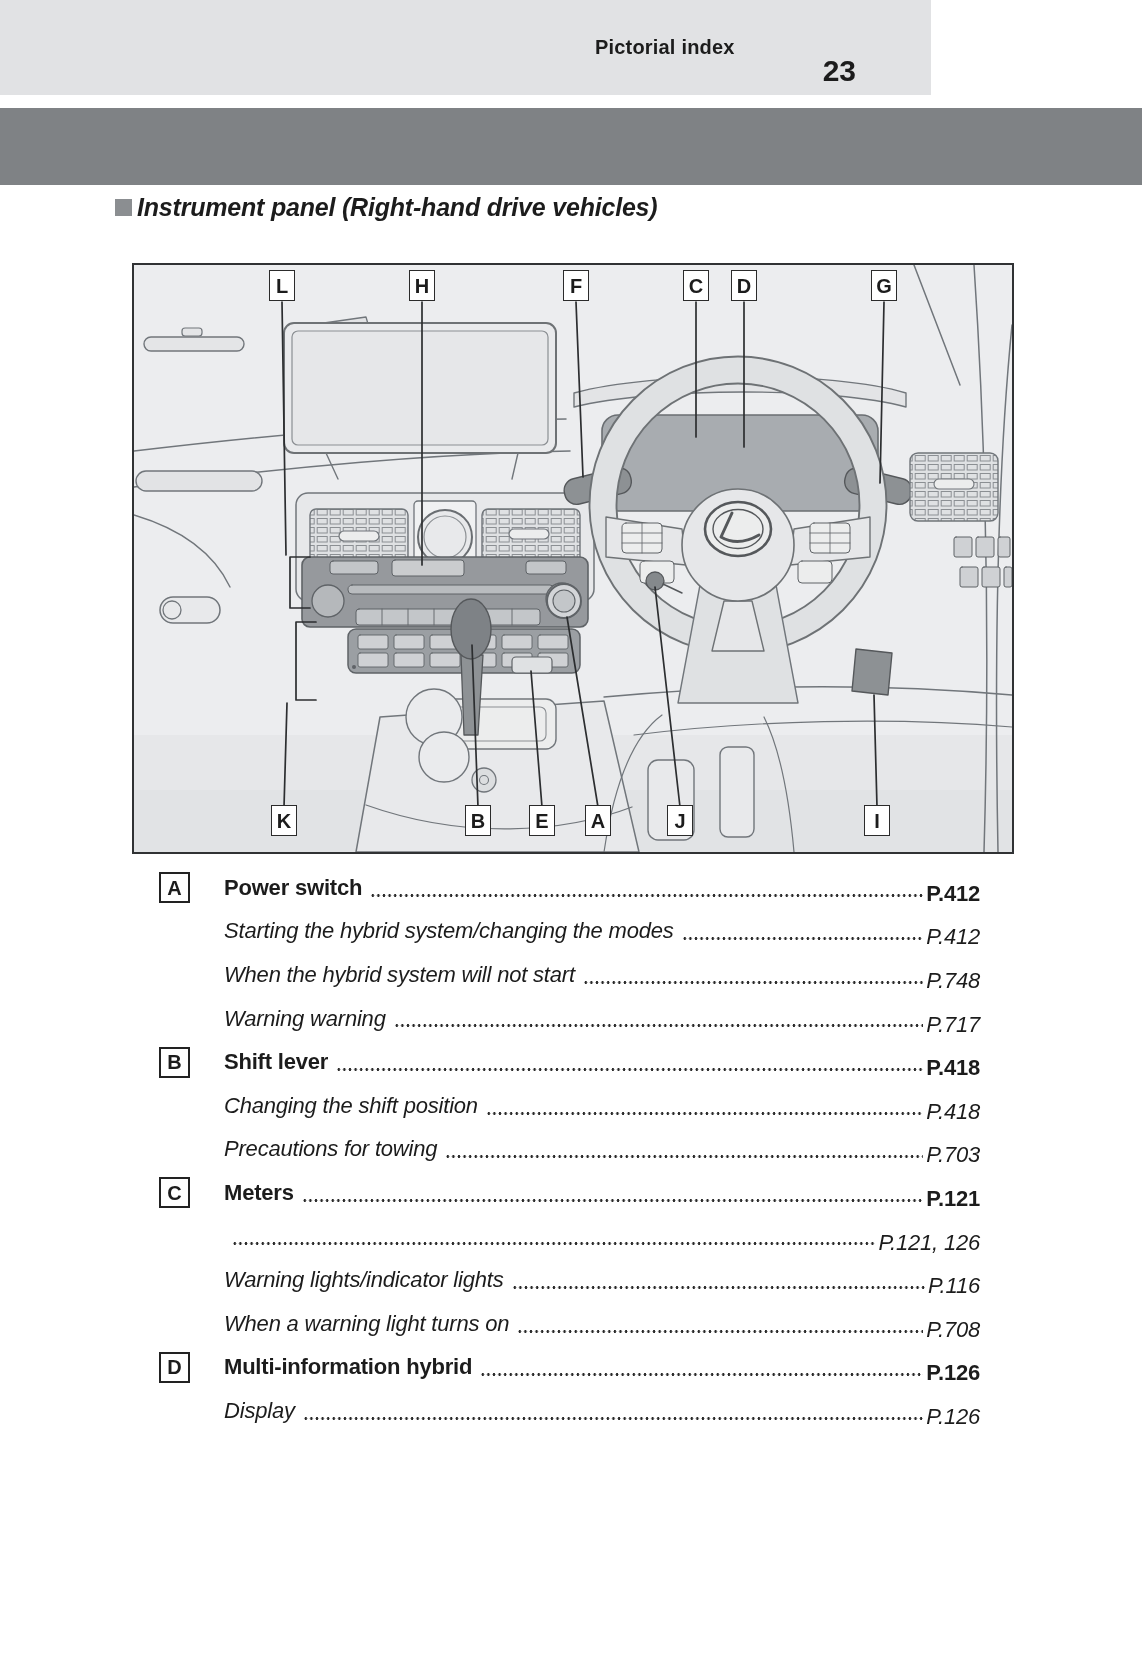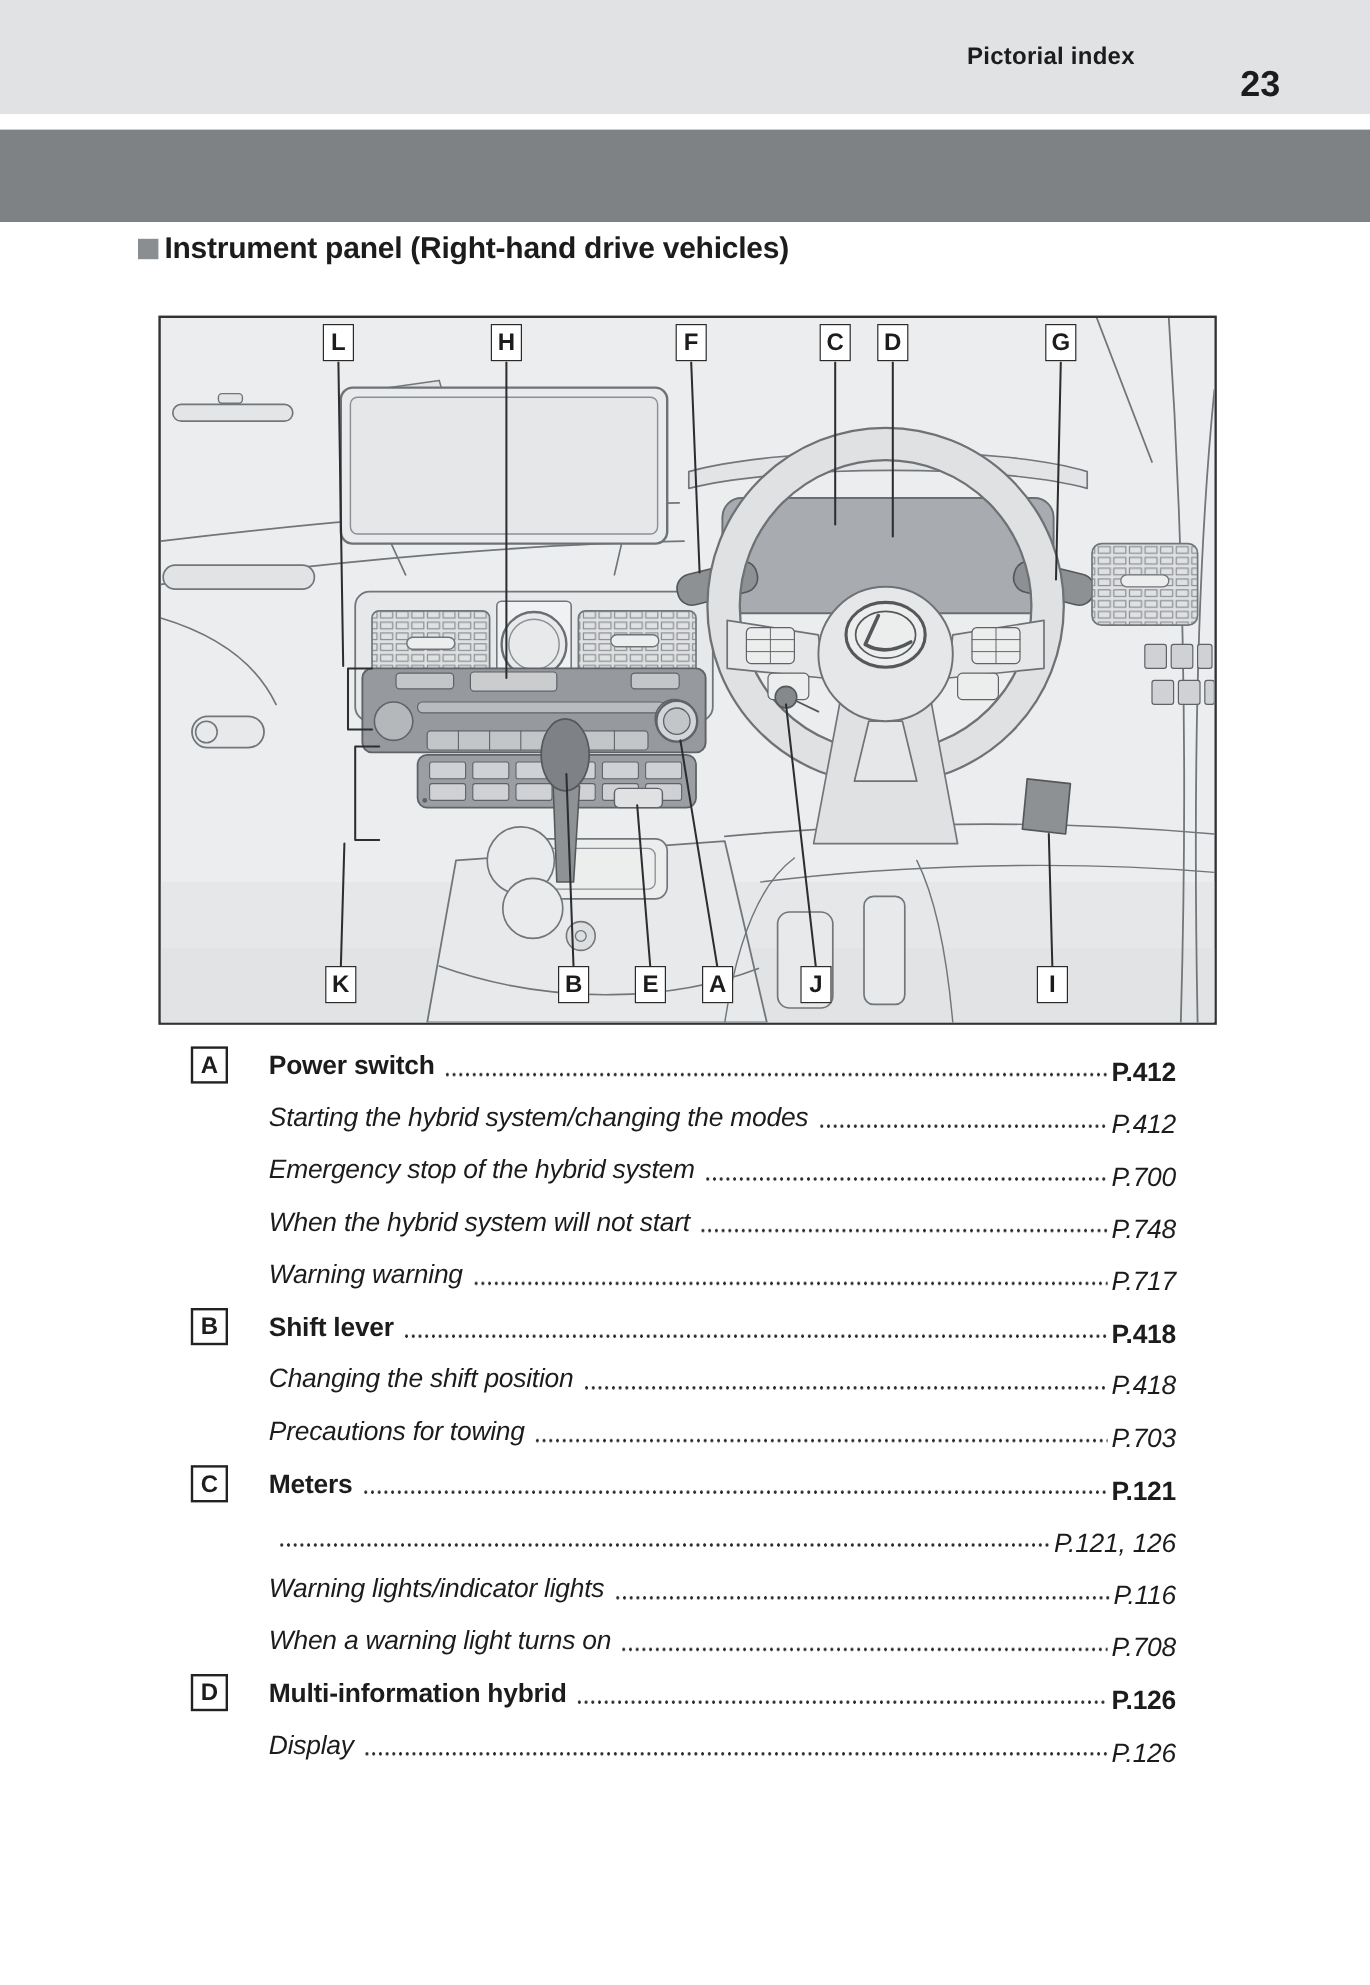--- a/index.html
+++ b/index.html
@@ -4,34 +4,34 @@
 <style>
   html,body{margin:0;padding:0;background:#9a9a9a;}
   .page{
     position:relative;width:1142px;height:1654px;margin:0 auto;
     background:var(--page_bg,#fff);
     font-family:"Liberation Sans",sans-serif;color:var(--text,#1c1c1c);
     overflow:hidden;
   }
   
   .hdr{
-    position:absolute;left:0;top:0;width:1142px;height:95px;
+    position:absolute;left:0;top:0;width:931px;height:95px;
     background:var(--header_bg,#e1e2e4);
     display:flex;align-items:center;justify-content:flex-end;
     padding-right:75px;box-sizing:border-box;gap:88px;
   }
   .hdr-title{font-size:20px;font-weight:600;letter-spacing:.2px;}
   .hdr-num{font-size:30px;font-weight:800;margin-top:46px;}
   .band{
     position:absolute;left:0;top:108px;width:1142px;height:77px;
     background:var(--chapter_band,#7f8285);
   }
   
   .heading{
-    position:absolute;left:115px;top:193px;display:flex;align-items:center;gap:5px;
+    position:absolute;left:115px;top:193px;display:flex;align-items:center;gap:5px;font-style:italic;
   }
   .heading .sq{width:17px;height:17px;background:#8b8e91;flex:0 0 auto;}
   .heading .txt{font-size:25px;font-weight:700;letter-spacing:-.2px;white-space:nowrap;}
   
   .diagram{
     position:absolute;left:132px;top:263px;width:878px;height:587px;
     border:2px solid var(--diagram_border,#303234);
     background:var(--diagram_bg,#ecedef);
   }
   .diagram svg{position:absolute;left:0;top:0;}
@@ -257,25 +257,20 @@
         <span class="t">Power switch</span>
         <span class="dots"></span>
         <span class="p">P.412</span>
       </div>
       <div class="row sub">
         <span class="t">Starting the hybrid system/changing the modes</span>
         <span class="dots"></span>
         <span class="p">P.412</span>
       </div>
       <div class="row sub">
-        <span class="t">Emergency stop of the hybrid system</span>
-        <span class="dots"></span>
-        <span class="p">P.700</span>
-      </div>
-      <div class="row sub">
         <span class="t">When the hybrid system will not start</span>
         <span class="dots"></span>
         <span class="p">P.748</span>
       </div>
       <div class="row sub">
         <span class="t">Warning warning</span>
         <span class="dots"></span>
         <span class="p">P.717</span>
       </div>
       <div class="row main">

